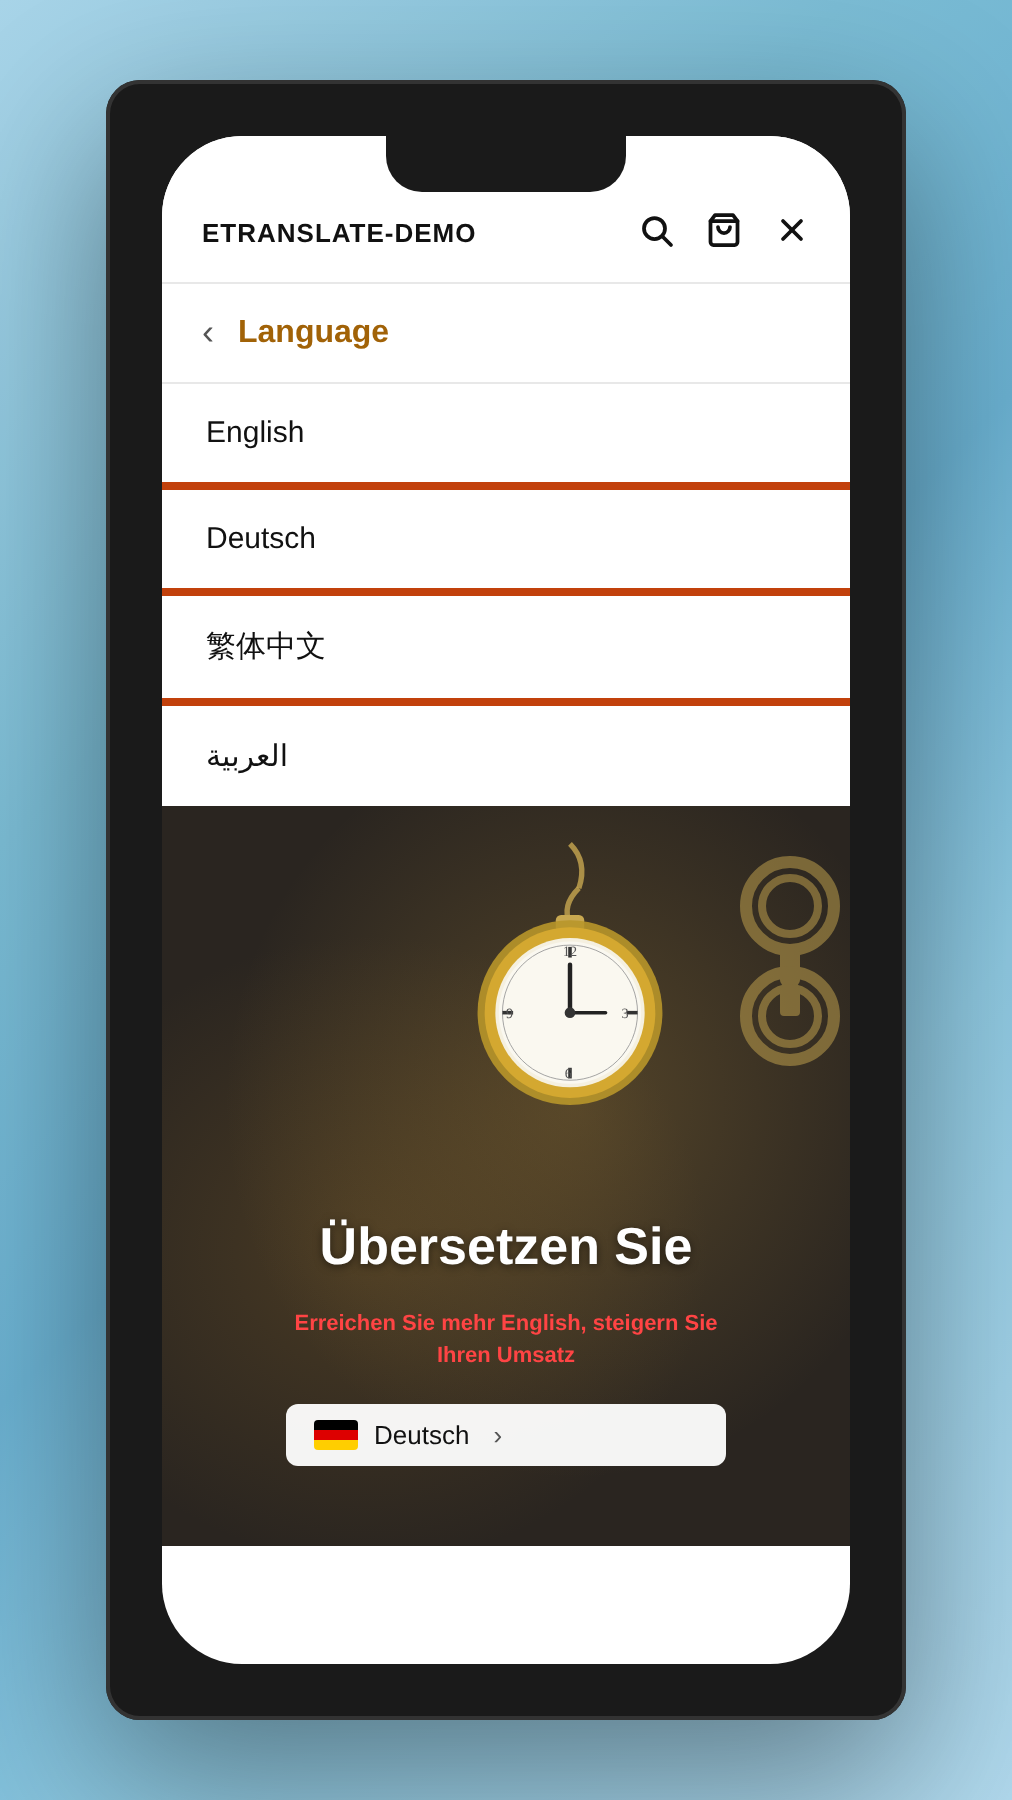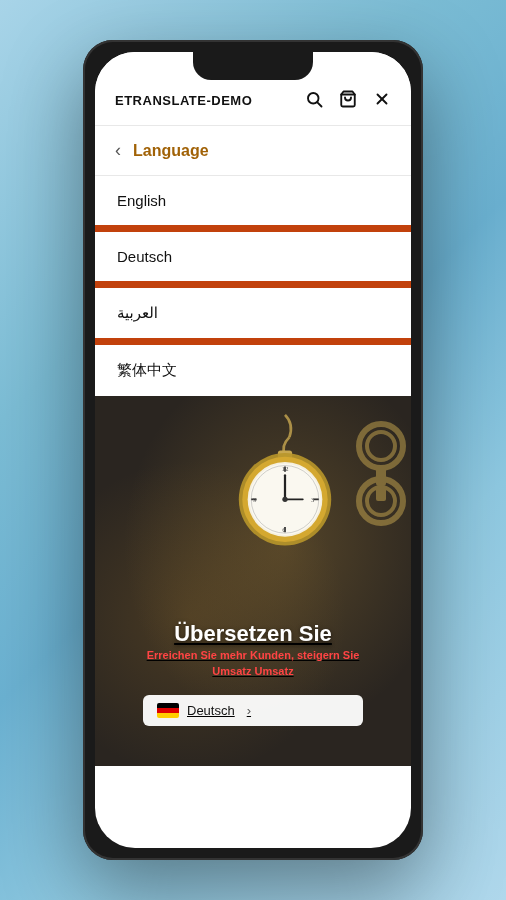--- a/index.html
+++ b/index.html
@@ -9,25 +9,25 @@
       height: 900px;
       display: flex;
       align-items: center;
       justify-content: center;
       background: linear-gradient(135deg, #a8d4e8 0%, #7bbcd4 30%, #6ab0d0 50%, #8ec8e0 70%, #b0d8ec 100%);
       font-family: -apple-system, BlinkMacSystemFont, 'Helvetica Neue', Arial, sans-serif;
       overflow: hidden;
     }
 
     .phone-outer {
-      width: 340px;
+      width: 400px;
       height: 820px;
       background: #1a1a1a;
-      border-radius: 30px;
-      padding: 12px;
+      border-radius: 17px;
+      padding: 28px;
       box-shadow: 0 30px 80px rgba(0,0,0,0.4), inset 0 0 0 2px #333;
       position: relative;
     }
 
     .phone-screen {
       width: 100%;
       height: 100%;
       background: #fff;
       border-radius: 40px;
       overflow: hidden;
@@ -99,21 +99,21 @@
       color: #a16207;
     }
 
     
     .language-list {
       background: #fff;
     }
 
     .language-item {
       padding: 16px 22px;
-      border-bottom: 7px solid #c2410c;
+      border-bottom: 4px solid #c2410c;
       font-size: 15px;
       color: #111;
       cursor: pointer;
     }
 
     .language-item:last-child {
       border-bottom: none;
     }
 
     
@@ -121,21 +121,20 @@
       position: relative;
       flex: 1;
       background: #2a2520;
       height: 370px;
       overflow: hidden;
       display: flex;
       flex-direction: column;
       align-items: center;
       justify-content: flex-end;
       padding-bottom: 40px;
-      text-decoration: underline;
     }
 
     .hero-bg {
       position: absolute;
       inset: 0;
       background: 
         radial-gradient(ellipse at 60% 40%, rgba(180,140,60,0.3) 0%, transparent 60%),
         radial-gradient(ellipse at 30% 60%, rgba(120,90,40,0.4) 0%, transparent 50%);
       background-color: #2a2520;
     }
@@ -156,24 +155,24 @@
     }
 
     .hero-text {
       position: relative;
       z-index: 2;
       text-align: center;
       color: #fff;
     }
 
     .hero-title {
-      font-size: 22px;
+      font-size: 26px;
       font-weight: 700;
       line-height: 1.3;
-      margin-bottom: 0;
+      margin-bottom: 14px;
       text-shadow: 0 1px 4px rgba(0,0,0,0.5);
     }
 
     .hero-subtitle {
       font-size: 11px;
       font-weight: 600;
       color: #ff4444;
       line-height: 1.4;
       text-align: center;
       max-width: 220px;
@@ -248,22 +247,22 @@
     </div>
 
     <div class="language-nav">
       <span class="back-btn">‹</span>
       <span class="language-heading">Language</span>
     </div>
 
     <div class="language-list">
       <div class="language-item">English</div>
       <div class="language-item">Deutsch</div>
+      <div class="language-item">繁体中文</div>
       <div class="language-item">العربية</div>
-      <div class="language-item">繁体中文</div>
     </div>
 
     <div class="hero">
       <div class="hero-bg"></div>
 
       <div class="watch-container">
         <svg viewBox="0 0 160 180" class="watch-svg">
 
           <path d="M80 10 Q90 20 85 35" stroke="#c8a850" stroke-width="3" fill="none" opacity="0.8"></path>
           <path d="M85 35 Q75 45 80 55" stroke="#c8a850" stroke-width="3" fill="none" opacity="0.8"></path>
@@ -301,21 +300,21 @@
           <circle cx="35" cy="85" r="22" fill="none" stroke="#c8a850" stroke-width="6"></circle>
           <circle cx="35" cy="85" r="14" fill="none" stroke="#c8a850" stroke-width="4"></circle>
           <rect x="30" y="70" width="10" height="15" rx="2" fill="#c8a850"></rect>
         </svg>
       </div>
 
       <div class="hero-text">
         <div class="hero-title">
           <span>Übersetzen Sie</span><br>
         </div>
-        <div class="hero-subtitle">Erreichen Sie mehr Kunden, steigern Sie Umsatz Umsatz</div>
+        <div class="hero-subtitle">Erreichen Sie mehr English, steigern Sie Ihren Umsatz</div>
 
         <div class="language-switcher">
           <div class="flag">
             <div class="flag-black"></div>
             <div class="flag-red"></div>
             <div class="flag-gold"></div>
           </div>
           <span class="lang-label">Deutsch</span>
           <span class="lang-arrow">›</span>
         </div>

